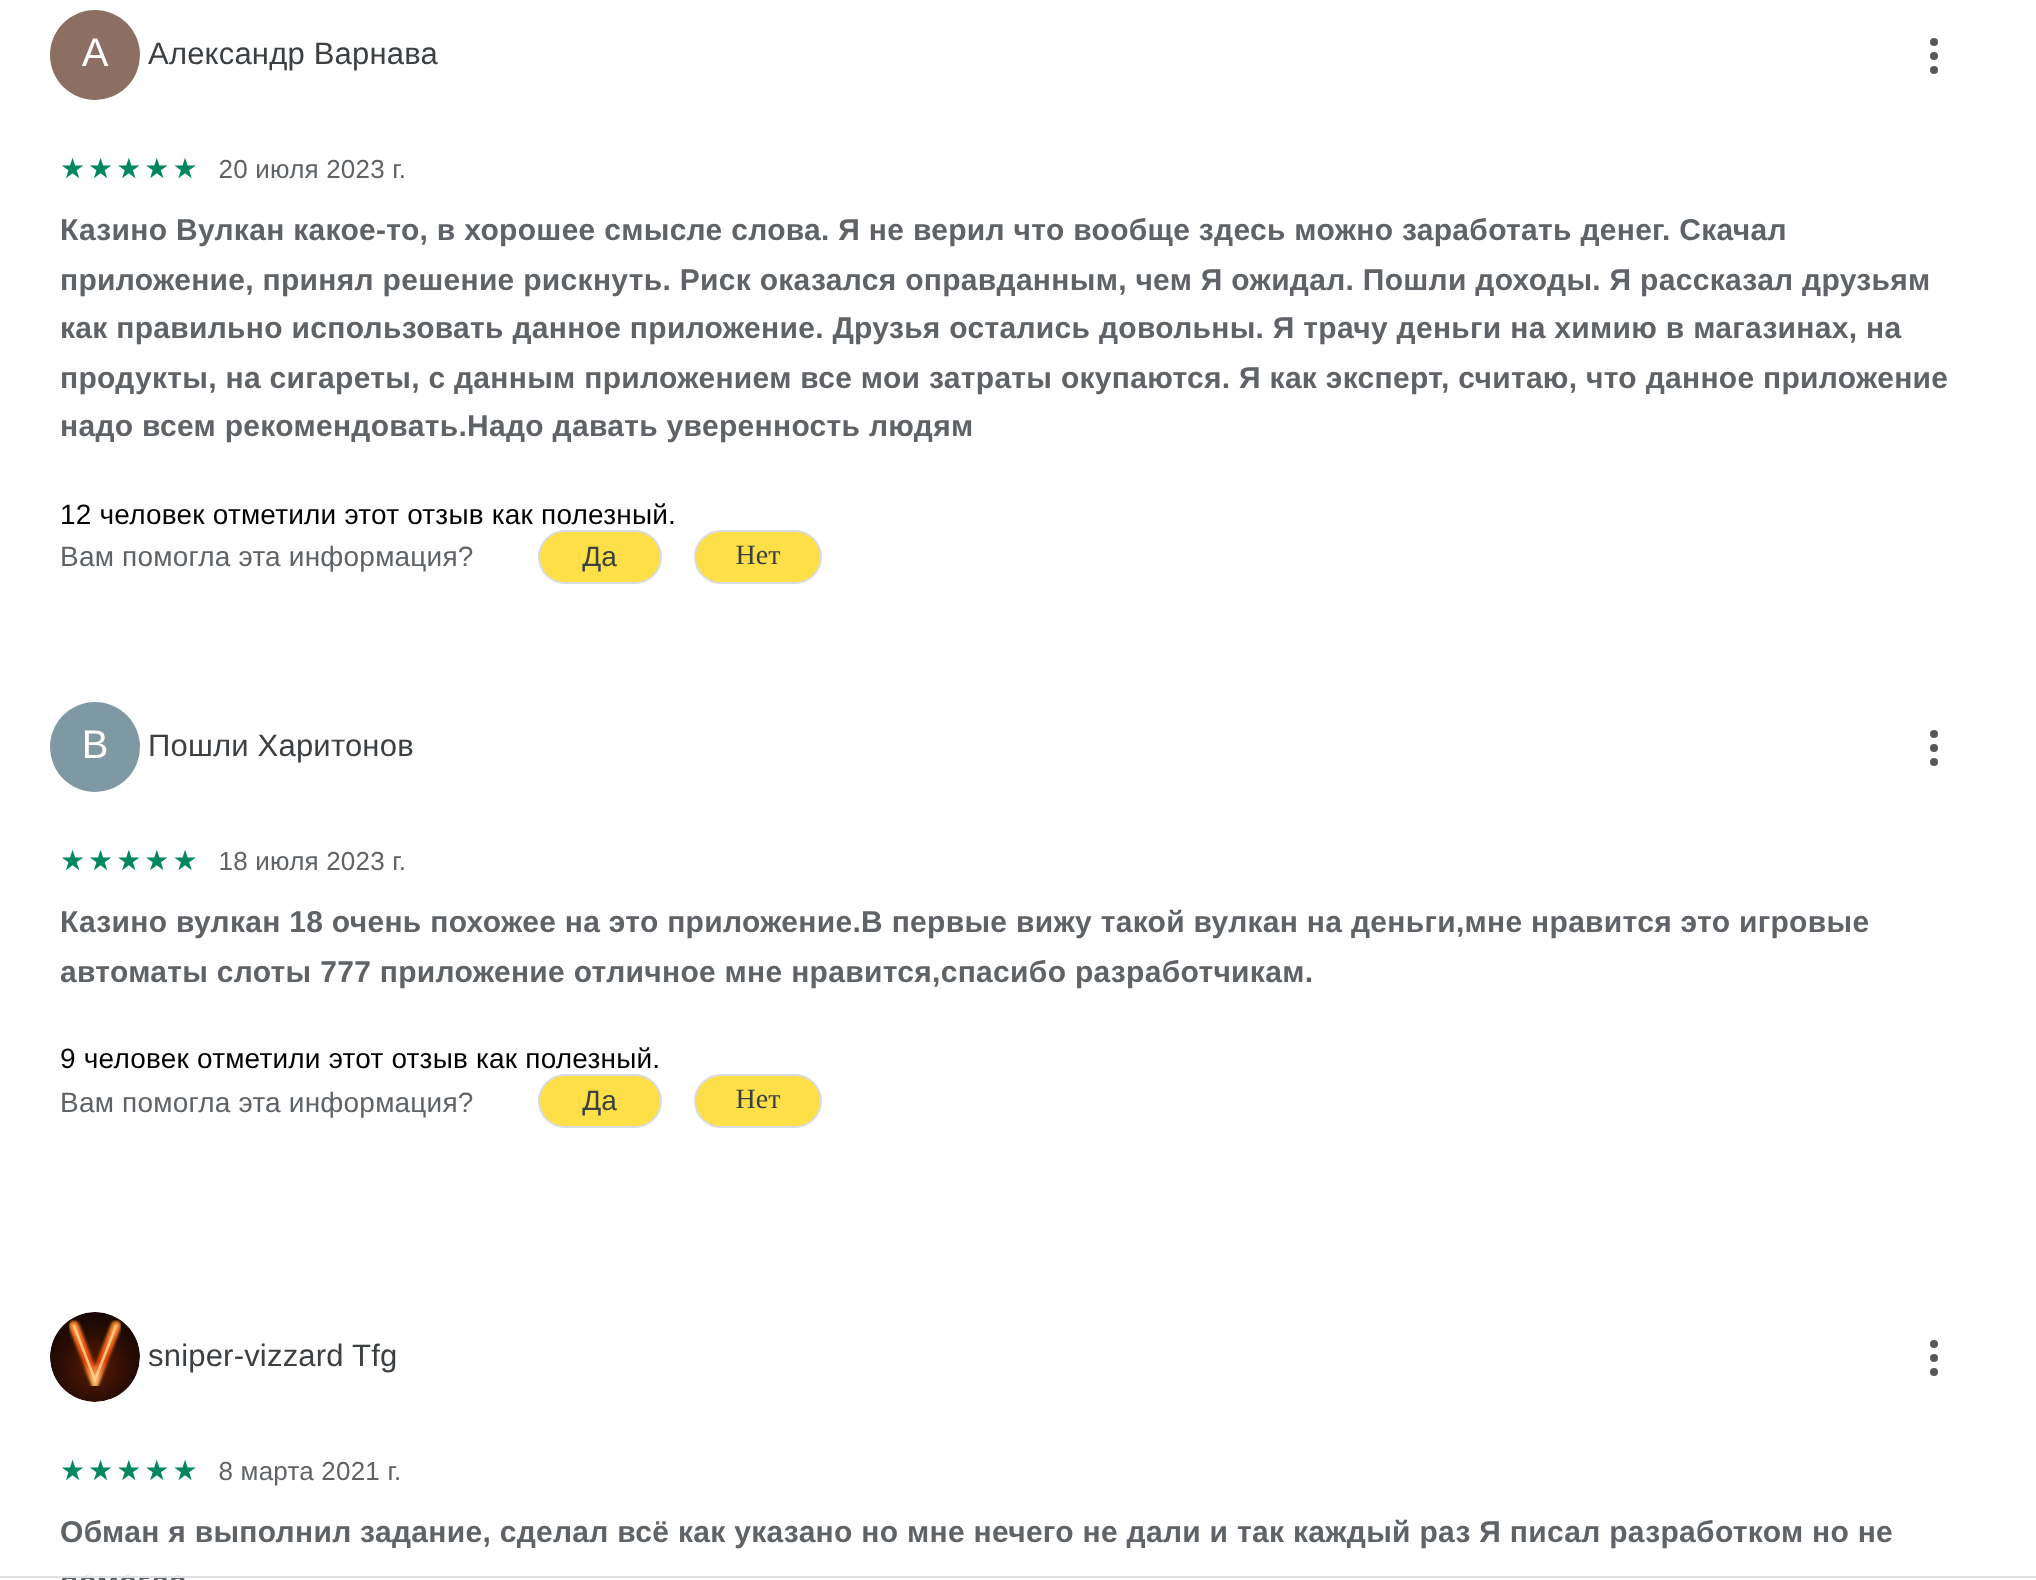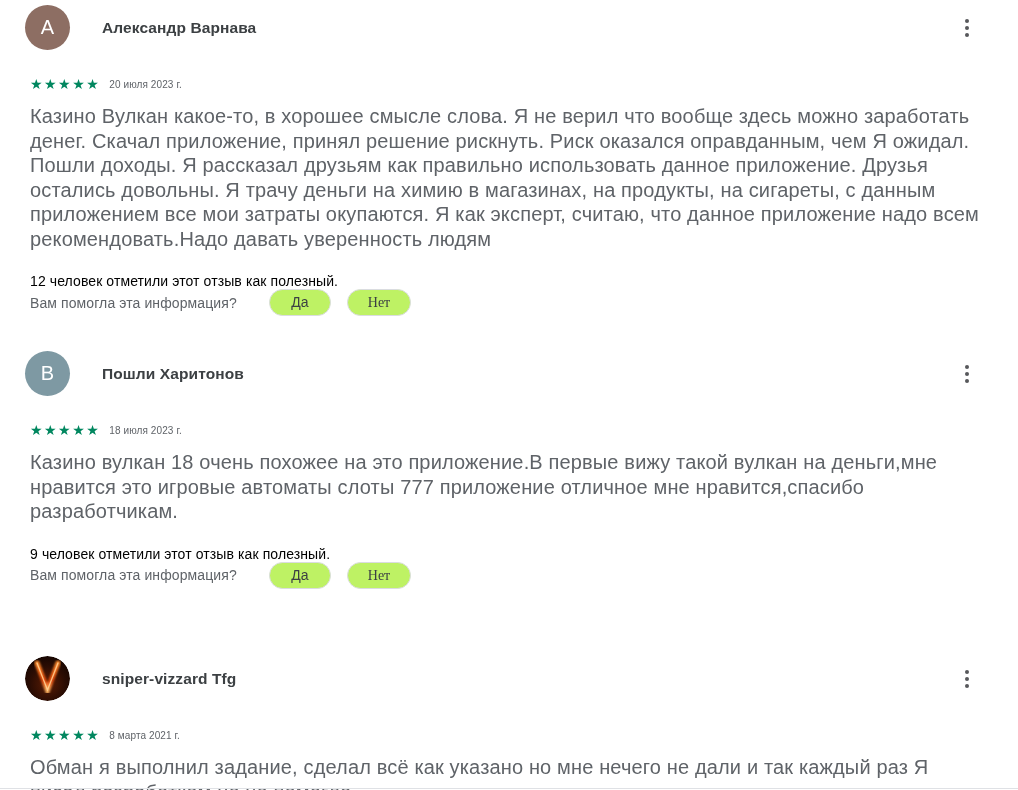--- a/index.html
+++ b/index.html
@@ -33,26 +33,25 @@
     flex: 0 0 45px;
     display: flex;
     align-items: center;
     justify-content: center;
     color: #ffffff;
     font-size: 20px;
     cursor: pointer;
     overflow: hidden;
   }
   .author {
-    margin-left: 32px;
+    margin-left: 4px;
     font-size: 15.5px;
     color: #3c4043;
     letter-spacing: 0.1px;
     cursor: pointer;
-    font-weight: bold;
   }
   .kebab {
     position: absolute;
     right: 10px;
     top: 50%;
     transform: translateY(-50%);
     display: flex;
     flex-direction: column;
     align-items: center;
     gap: 3px;
@@ -73,32 +72,33 @@
     align-items: center;
     height: 15px;
   }
   .stars {
     font-size: 14px;
     letter-spacing: 1.5px;
     line-height: 15px;
   }
   .date {
     margin-left: 9px;
-    font-size: 10px;
+    font-size: 13px;
     color: #5f6368;
     letter-spacing: 0.1px;
   }
 
   .review-text {
     margin: 12px 0 0 5px;
     max-width: 952px;
-    font-size: 20px;
+    font-size: 15px;
     line-height: 24.5px;
     color: #5f6368;
     letter-spacing: 0.15px;
+    font-weight: bold;
   }
 
   .helpful {
     margin: 22px 0 0 5px;
     font-size: 14px;
     color: #000000;
     letter-spacing: 0.1px;
   }
 
   .feedback-row {
@@ -111,21 +111,21 @@
     color: #5f6368;
     letter-spacing: 0.1px;
   }
   .pill {
     margin-left: 32px;
     min-width: 62px;
     height: 27px;
     padding: 0 20px;
     border: 1px solid #dadce0;
     border-radius: 14px;
-    background: #bef264;
+    background: #fde047;
     color: #3c4043;
     font-size: 14px;
     font-family: "Liberation Sans", sans-serif;
     cursor: pointer;
     line-height: 25px;
   }
   .pill + .pill { margin-left: 16px; font-family: Liberation Serif, serif; }
 
   .bottom-divider {
     position: absolute;

